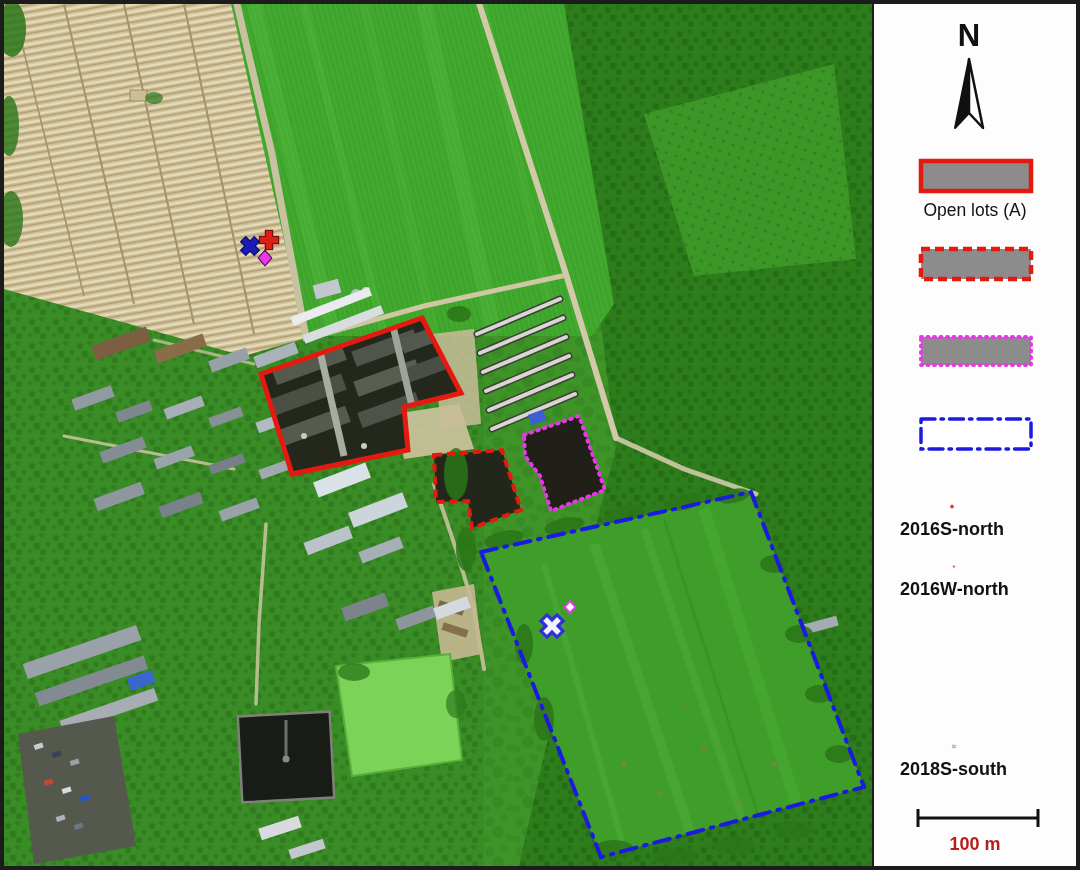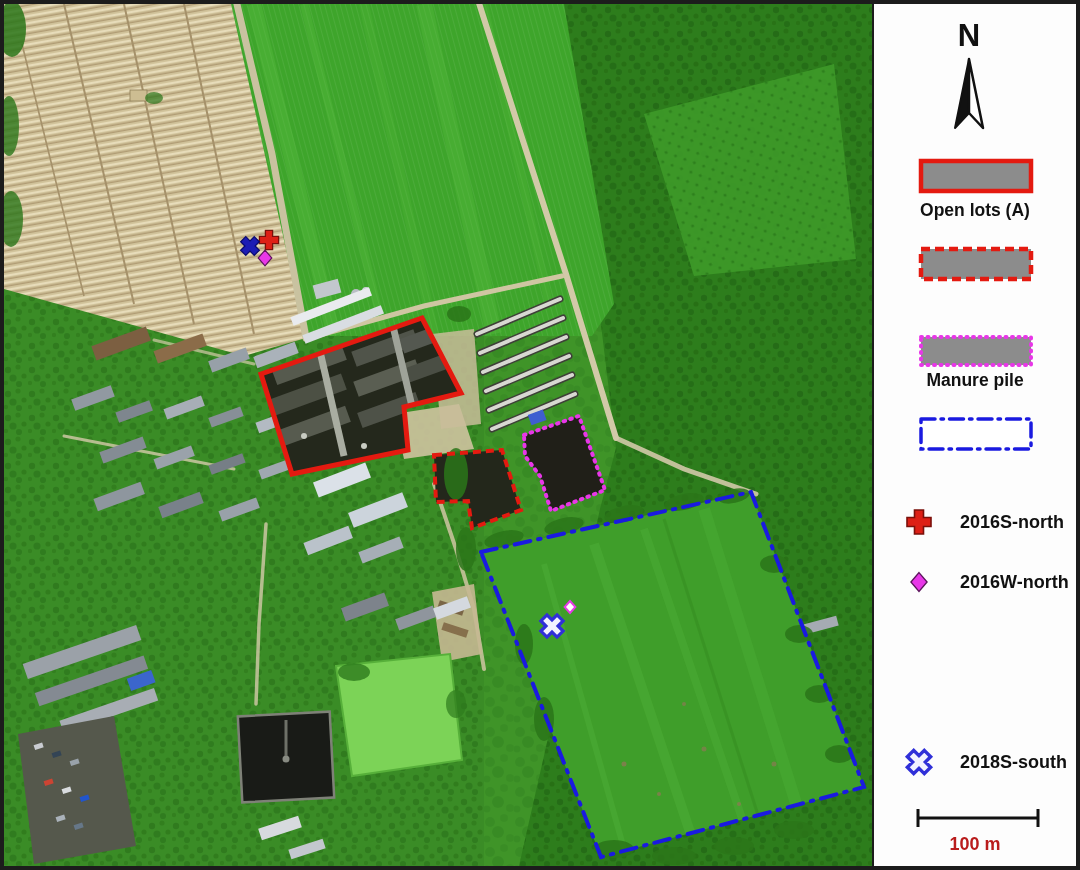--- a/index.html
+++ b/index.html
@@ -6,22 +6,22 @@
   .frame{position:relative;width:1080px;height:870px;background:#1c1c1c;overflow:hidden;
          font-family:"Liberation Sans", sans-serif;}
   .map-wrap{position:absolute;left:4px;top:4px;width:868px;height:862px;background:#3f9428;}
   .legend{position:absolute;left:872px;top:4px;width:204px;height:862px;background:#fdfdfd;
           border-left:2px solid #1c1c1c;box-sizing:border-box;}
   .n-label{position:absolute;left:30px;top:14px;width:130px;text-align:center;
            font-size:31px;font-weight:bold;color:#111;}
   .n-arrow{position:absolute;left:73px;top:52px;}
   .swatch{position:absolute;left:44px;width:116px;}
   .zlabel{position:absolute;left:0;width:100%;text-align:center;font-size:17.5px;
-          font-weight:700;color:#111;}
-  .mrow{position:absolute;left:26px;display:flex;align-items:center;gap:22px;height:36px;}
+          font-weight:400;color:#111;}
+  .mrow{position:absolute;left:26px;display:flex;align-items:center;gap:10px;height:36px;flex-direction:column;}
   .mrow .mlabel{font-size:18px;font-weight:600;color:#111;}
   .scalebar{position:absolute;left:40px;top:802px;}
   .scale-label{position:absolute;left:0;top:830px;width:100%;text-align:center;
                font-size:18px;font-weight:600;color:#b91c1c;}
 </style>
 </head>
 <body>
 
 <div class="frame">
 
@@ -324,21 +324,20 @@
     </svg>
     <div class="zlabel" style="top:196px">Open lots (A)</div>
 
     <svg class="swatch" style="top:242px" width="116" height="36">
       <rect x="3" y="3" width="110" height="30" stroke-width="4.5" stroke-dasharray="9 5" fill="#8c8c8c" stroke="#e41a10"></rect>
     </svg>
 
     <svg class="swatch" style="top:330px" width="116" height="34">
       <rect x="3" y="3" width="110" height="28" stroke-width="4" stroke-dasharray="1 5.5" stroke-linecap="round" fill="#8c8c8c" stroke="#e836e8"></rect>
     </svg>
-    <div class="zlabel" style="top:366px">Manure pile</div>
 
     <svg class="swatch" style="top:412px" width="116" height="36">
       <rect x="3" y="3" width="110" height="30" stroke-width="3.5" stroke-dasharray="14 6 2.5 6" stroke-linecap="round" fill="#ffffff" stroke="#1a1ae0"></rect>
     </svg>
 
     <div class="mrow" style="top:500px">
       <svg width="38" height="36" viewBox="-19 -18 38 36">
         <use href="#sym-cross" transform="scale(1.0)"></use>
       </svg>
       <span class="mlabel">2016S-north</span>

